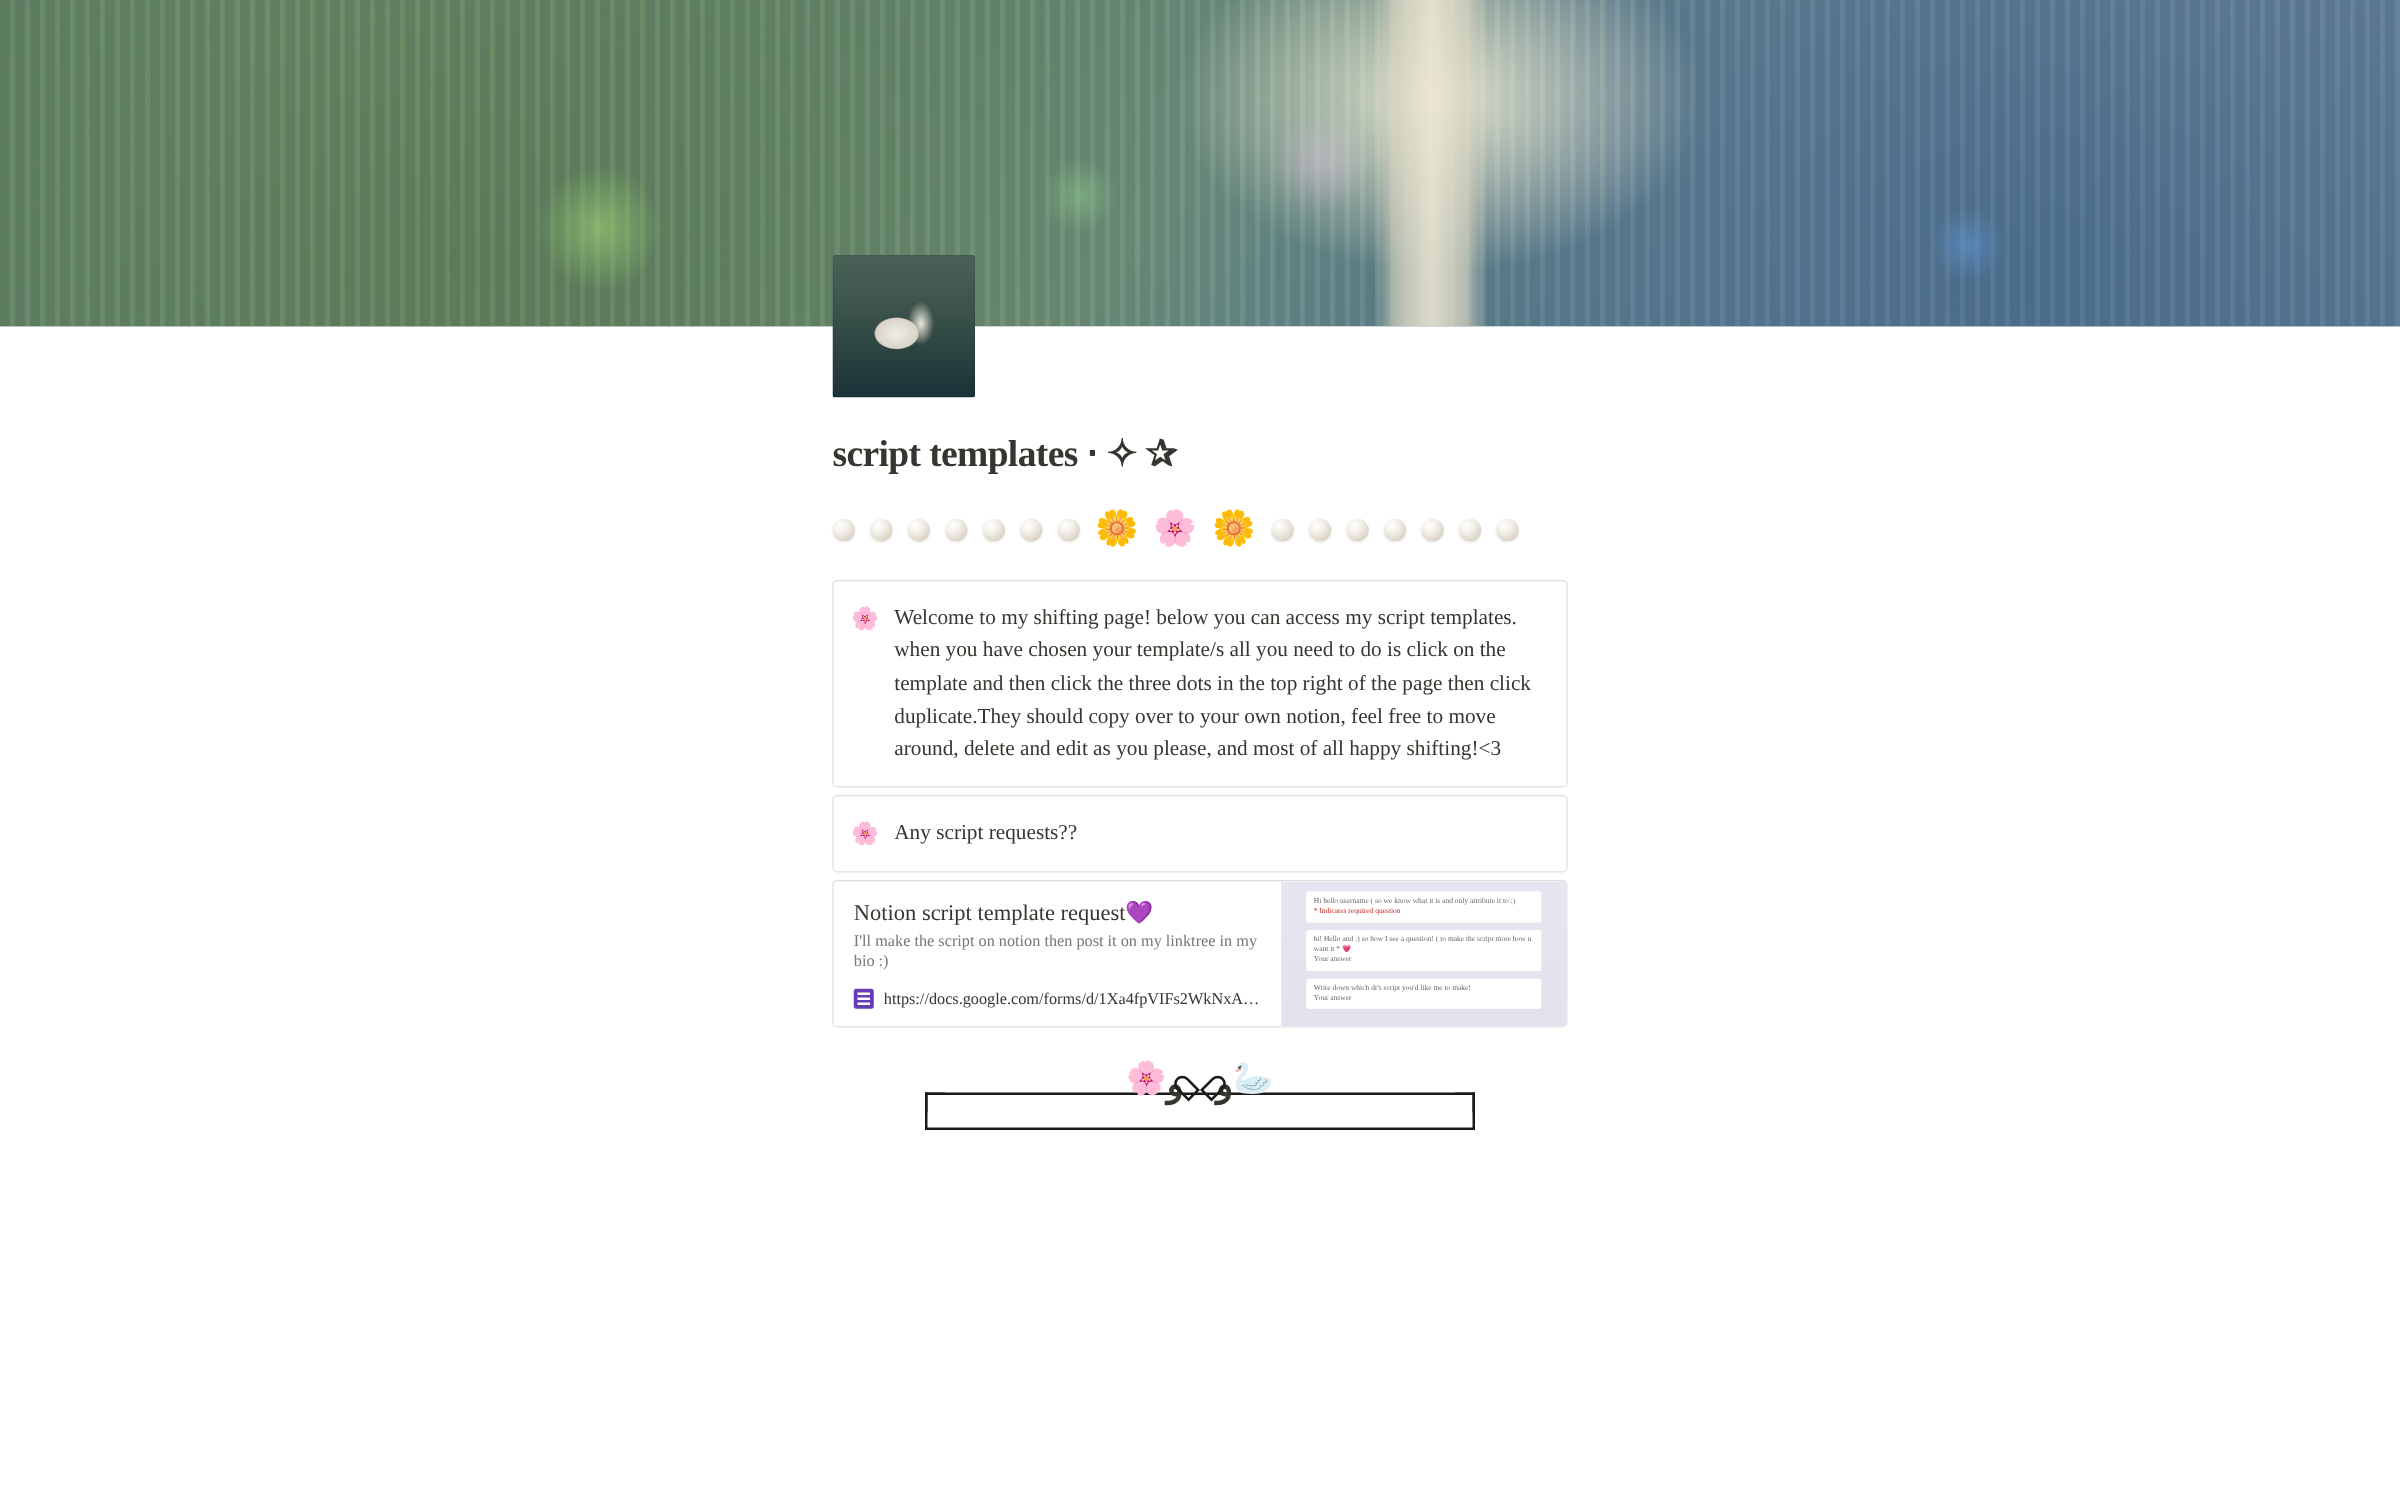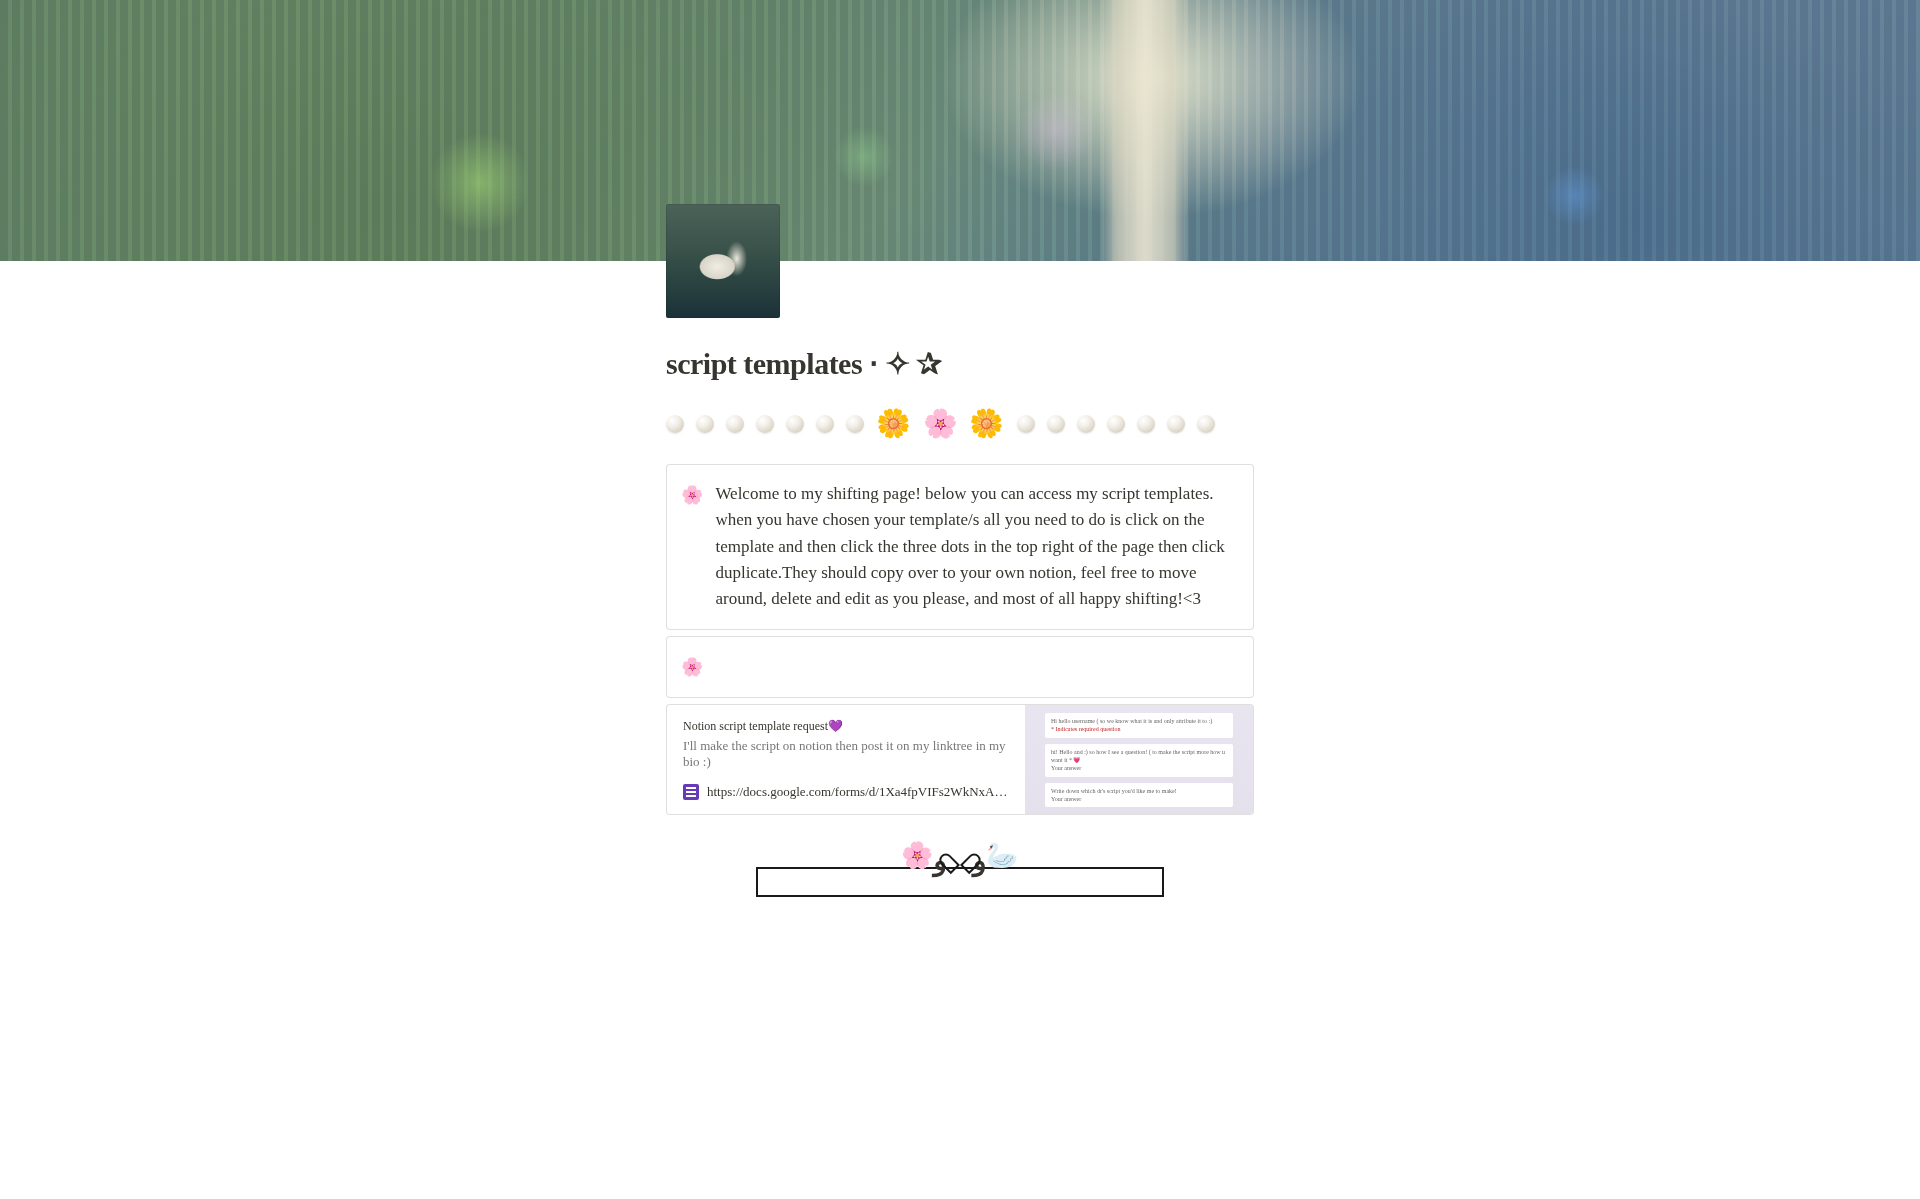--- a/index.html
+++ b/index.html
@@ -61,42 +61,42 @@
     font-size:17px;line-height:1.55
   }
   .callout .emo{font-size:18px;line-height:1.5;flex-shrink:0;margin-top:1px}
   .callout .txt{flex:1}
 
   .bookmark{
     display:flex;border:1px solid rgba(55,53,47,.16);border-radius:4px;overflow:hidden;
     margin-top:6px;background:#fff
   }
   .bm-left{flex:1;padding:14px 16px;min-width:0}
-  .bm-title{font-size:12px;color:#37352f;margin-bottom:4px}
+  .bm-title{font-size:18px;color:#37352f;margin-bottom:4px}
   .bm-desc{font-size:13px;color:#787774;margin-bottom:14px}
   .bm-url-row{display:flex;align-items:center;gap:8px;font-size:13px;color:#37352f;min-width:0}
   .bm-url{white-space:nowrap;overflow:hidden;text-overflow:ellipsis;font-family:Georgia,serif}
   .gform-ico{width:16px;height:16px;background:#673ab7;border-radius:2px;flex-shrink:0;position:relative}
   .gform-ico::before{
     content:"";position:absolute;left:3px;top:3px;right:3px;bottom:3px;
     background:
       linear-gradient(#fff,#fff) 0 0/100% 2px no-repeat,
       linear-gradient(#fff,#fff) 0 50%/100% 2px no-repeat,
       linear-gradient(#fff,#fff) 0 100%/100% 2px no-repeat
   }
   .bm-right{
     width:228px;flex-shrink:0;
     background:linear-gradient(#e8e4f0,#e4e0ec);
     padding:8px 20px 0;display:flex;flex-direction:column;gap:6px
   }
   .form-line{background:#fff;border-radius:2px;padding:4px 6px;font-size:6px;color:#666;line-height:1.4}
   .form-line .red{color:#c5221f}
 
   .widget{margin-top:40px;display:flex;justify-content:center}
-  .widget-inner{width:408px;position:relative}
+  .widget-inner{width:440px;position:relative}
   .widget-emojis{position:absolute;left:0;right:0;top:-15px;text-align:center;font-size:26px;letter-spacing:-2px;z-index:2}
   .widget-box{
     border:2px solid #1a1a1a;height:30px;background:#fff;position:relative;margin-top:12px
   }
   .widget-box::before,.widget-box::after{
     content:"";position:absolute;top:-2px;width:14px;height:14px;border:2px solid #1a1a1a;
     border-bottom:0
   }
   .widget-box::before{left:-2px;border-right:0;border-top-left-radius:0}
   .widget-box::after{right:-2px;border-left:0}
@@ -145,20 +145,21 @@
     <span class="pearl"></span>
   </div>
 
   <div class="callout">
     <div class="emo">🌸</div>
     <div class="txt"> Welcome to my shifting page! below you can access my script templates. when you have chosen your template/s all you need to do is click on the template and then click the three dots in the top right of the page then click duplicate.They should copy over to your own notion, feel free to move around, delete and edit as you please, and most of all happy shifting!&lt;3</div>
   </div>
 
   <div class="callout">
     <div class="emo">🌸</div>
+    <div class="txt">Any script requests??</div>
   </div>
 
   <a class="bookmark">
     <div class="bm-left">
       <div class="bm-title">Notion script template request💜</div>
       <div class="bm-desc">I'll make the script on notion then post it on my linktree in my bio :)</div>
       <div class="bm-url-row">
         <span class="gform-ico"></span>
         <span class="bm-url">https://docs.google.com/forms/d/1Xa4fpVIFs2WkNxA_H6iIbkLdMvEt_7-F…</span>
       </div>

